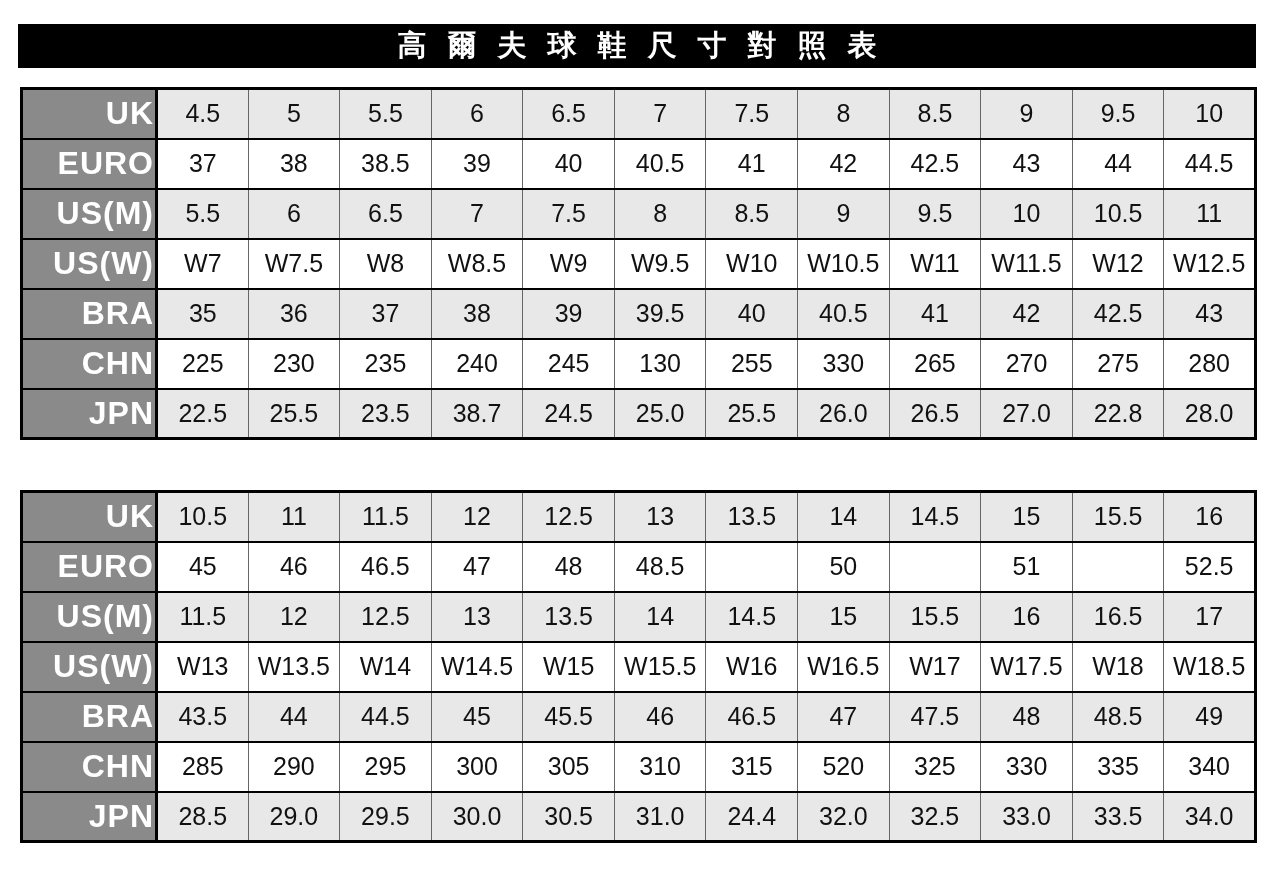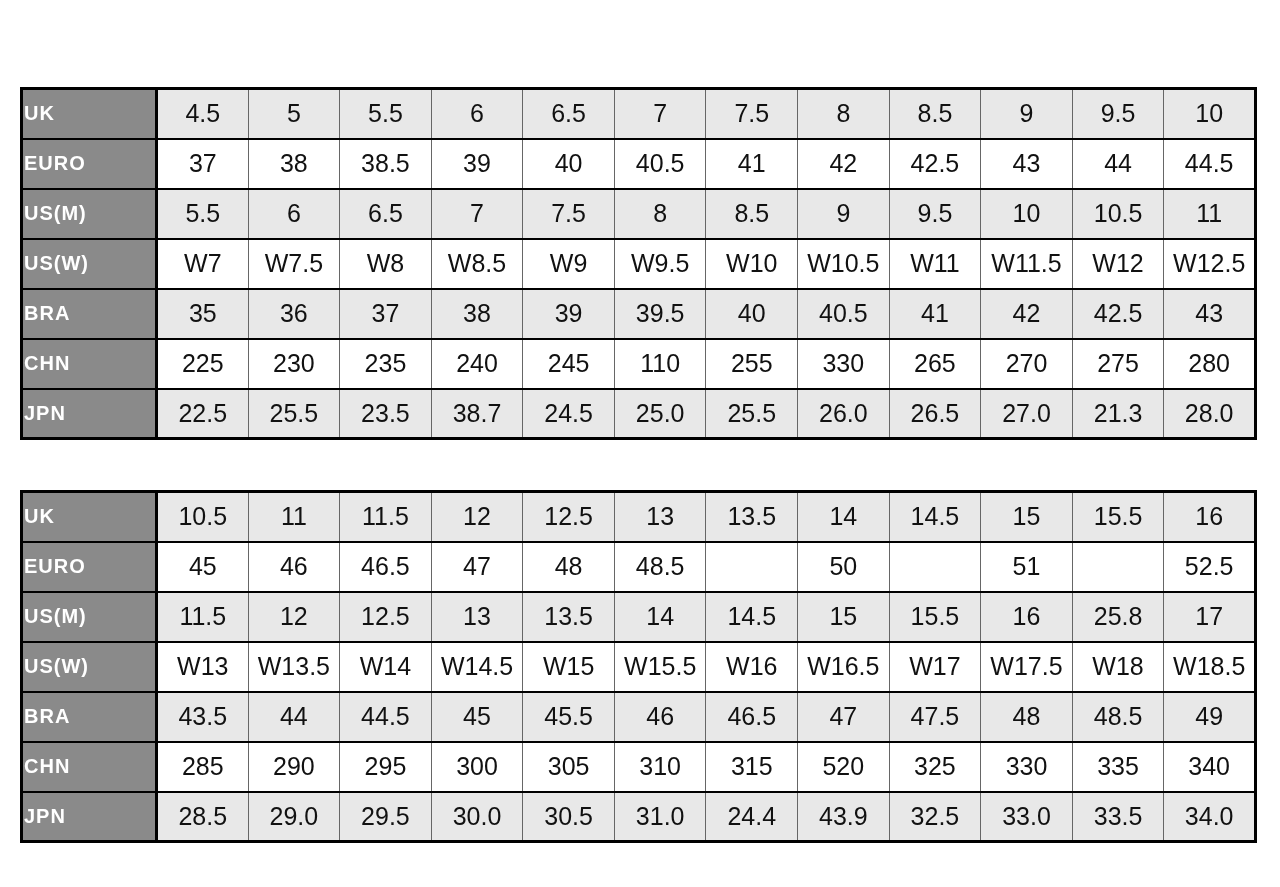--- a/index.html
+++ b/index.html
@@ -46,22 +46,22 @@
     table-layout: fixed;
     border: 3px solid var(--border-dark);
   }
   table.size-table.first  { top: 87px; }
   table.size-table.second { top: 490px; }
 
   table.size-table th.label {
     background: var(--header-bg);
     color: var(--header-text);
     font-weight: bold;
-    font-size: 20px;
-    text-align: left;
+    font-size: 32px;
+    text-align: right;
     border: 2px solid var(--border-dark);
     border-right: 3px solid var(--border-dark);
     height: 50px;
     letter-spacing: 1px;
   }
   table.size-table td {
     text-align: center;
     vertical-align: middle;
     font-size: 25px;
     color: var(--cell-text);
@@ -72,20 +72,23 @@
     border-right: 1px solid var(--border-light);
   }
   table.size-table tr.shaded td { background: var(--row-shade); }
   table.size-table tr.plain  td { background: var(--row-plain); }
 </style>
 </head>
 <body>
 
 <div class="page">
 
+  <div class="title-bar">
+    <span class="title-text">高爾夫球鞋尺寸對照表</span>
+  </div>
 
   <table class="size-table first">
     <colgroup>
       <col style="width:135px">
       <col>
         <col>
         <col>
         <col>
         <col>
         <col>
@@ -172,41 +175,41 @@
           <td>42.5</td>
           <td>43</td>
         </tr>
         <tr class="plain">
           <th class="label">CHN</th>
           <td>225</td>
           <td>230</td>
           <td>235</td>
           <td>240</td>
           <td>245</td>
-          <td>110</td>
+          <td>130</td>
           <td>255</td>
           <td>330</td>
           <td>265</td>
           <td>270</td>
           <td>275</td>
           <td>280</td>
         </tr>
         <tr class="shaded">
           <th class="label">JPN</th>
           <td>22.5</td>
           <td>25.5</td>
           <td>23.5</td>
           <td>38.7</td>
           <td>24.5</td>
           <td>25.0</td>
           <td>25.5</td>
           <td>26.0</td>
           <td>26.5</td>
           <td>27.0</td>
-          <td>21.3</td>
+          <td>22.8</td>
           <td>28.0</td>
         </tr>
       </tbody>
   </table>
 
   <table class="size-table second">
     <colgroup>
       <col style="width:135px">
       <col>
         <col>
@@ -257,21 +260,21 @@
           <td>11.5</td>
           <td>12</td>
           <td>12.5</td>
           <td>13</td>
           <td>13.5</td>
           <td>14</td>
           <td>14.5</td>
           <td>15</td>
           <td>15.5</td>
           <td>16</td>
-          <td>25.8</td>
+          <td>16.5</td>
           <td>17</td>
         </tr>
         <tr class="plain">
           <th class="label">US(W)</th>
           <td>W13</td>
           <td>W13.5</td>
           <td>W14</td>
           <td>W14.5</td>
           <td>W15</td>
           <td>W15.5</td>
@@ -314,21 +317,21 @@
         </tr>
         <tr class="shaded">
           <th class="label">JPN</th>
           <td>28.5</td>
           <td>29.0</td>
           <td>29.5</td>
           <td>30.0</td>
           <td>30.5</td>
           <td>31.0</td>
           <td>24.4</td>
-          <td>43.9</td>
+          <td>32.0</td>
           <td>32.5</td>
           <td>33.0</td>
           <td>33.5</td>
           <td>34.0</td>
         </tr>
       </tbody>
   </table>
 
 </div>
 

